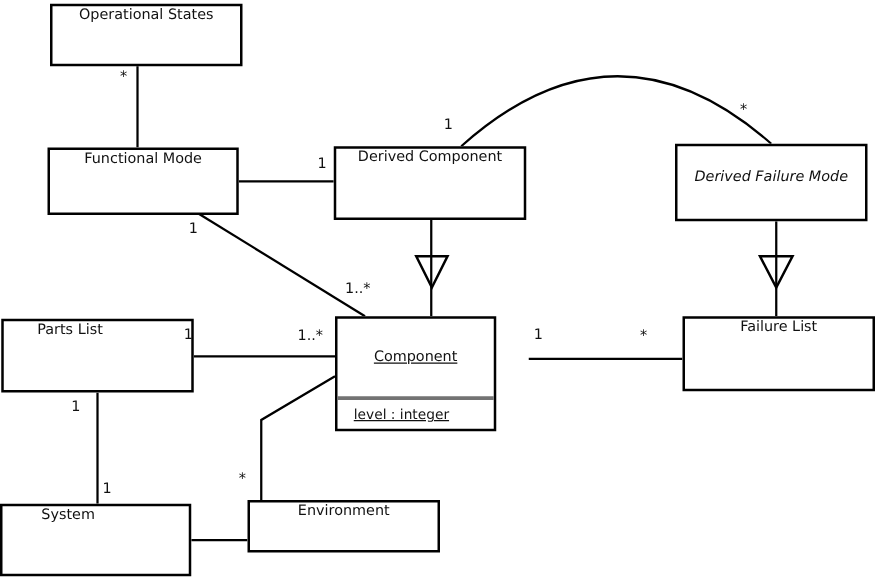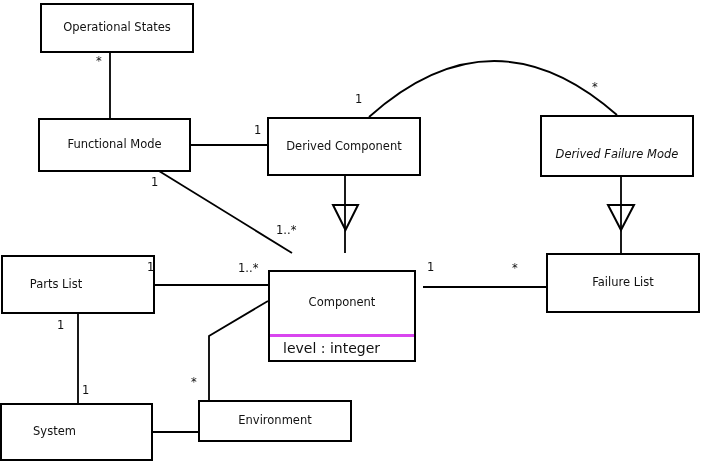--- a/index.html
+++ b/index.html
@@ -3,30 +3,30 @@
 <meta charset="utf-8">
 <style>
   html, body { margin:0; padding:0; background:#ffffff; }
   .canvas {
     position:relative; width:702px; height:464px; background:#ffffff;
     font-family:"DejaVu Sans", sans-serif; color:#111111; overflow:hidden;
   }
   svg.edges { position:absolute; left:0; top:0; width:702px; height:464px; z-index:1; }
   .node {
     position:absolute; box-sizing:border-box; background:#ffffff;
-    border:2px solid #000000; display:flex; align-items:center; justify-content:center;
+    border:2px solid #000000; display:flex; justify-content:center;
     font-size:11.5px; line-height:1.2; text-align:center; z-index:2; white-space:nowrap;
   }
   .node.text-low { padding-top:18px; }
   .node.shift-left { padding-right:44px; }
   .node-component { display:block; padding:0; }
   .comp-title { height:62px; display:flex; align-items:center; justify-content:center; }
   .comp-attr {
-    border-top:3px solid #d946ef; height:23px; display:flex; align-items:center;
-    justify-content:flex-start; padding-left:13px; font-size:14px; white-space:nowrap;
+    border-top:3px solid #737373; height:23px; display:flex; align-items:center;
+    justify-content:flex-start; padding-left:13px; font-size:11px; white-space:nowrap;
   }
   .mult { position:absolute; font-size:11.5px; line-height:1; z-index:3; color:#111111; }
 </style>
 </head>
 <body>
 
 <div class="canvas">
 
   <svg class="edges" viewBox="0 0 702 464" xmlns="http://www.w3.org/2000/svg" fill="none" stroke="#000000" stroke-width="1.8">
     <path d="M110,52 V118"></path>
@@ -57,21 +57,21 @@
   </div>
 
   <div class="node text-low" style="left:540px; top:115px; width:154px; height:62px;font-style:italic;">
     <span>Derived Failure Mode</span>
   </div>
 
   <div class="node shift-left" style="left:1px; top:255px; width:154px; height:59px;">
     <span>Parts List</span>
   </div>
 
-  <div class="node node-component" style="left:268px; top:270px; width:148px; height:92px;">
+  <div class="node node-component" style="left:268px; top:253px; width:129px; height:92px;text-decoration:underline;">
     <div class="comp-title">
       <span>Component</span>
     </div>
     <div class="comp-attr">
       <span>level : integer</span>
     </div>
   </div>
 
   <div class="node" style="left:546px; top:253px; width:154px; height:60px;">
     <span>Failure List</span>

